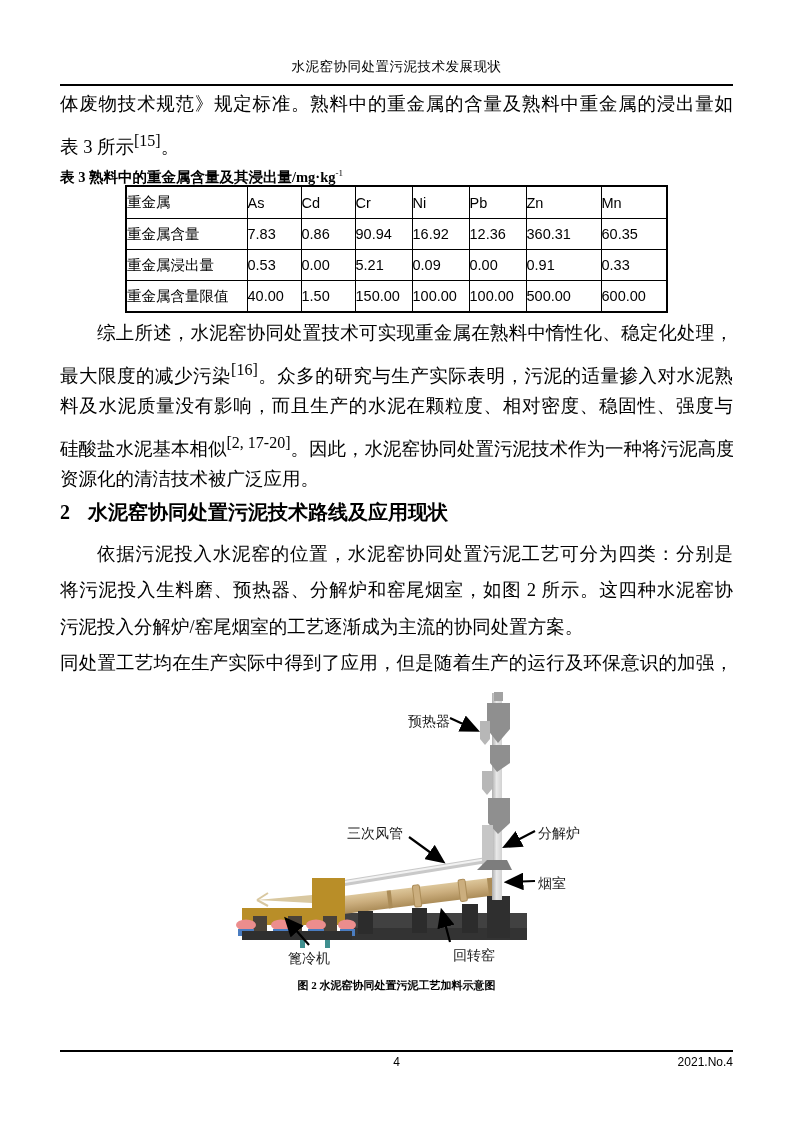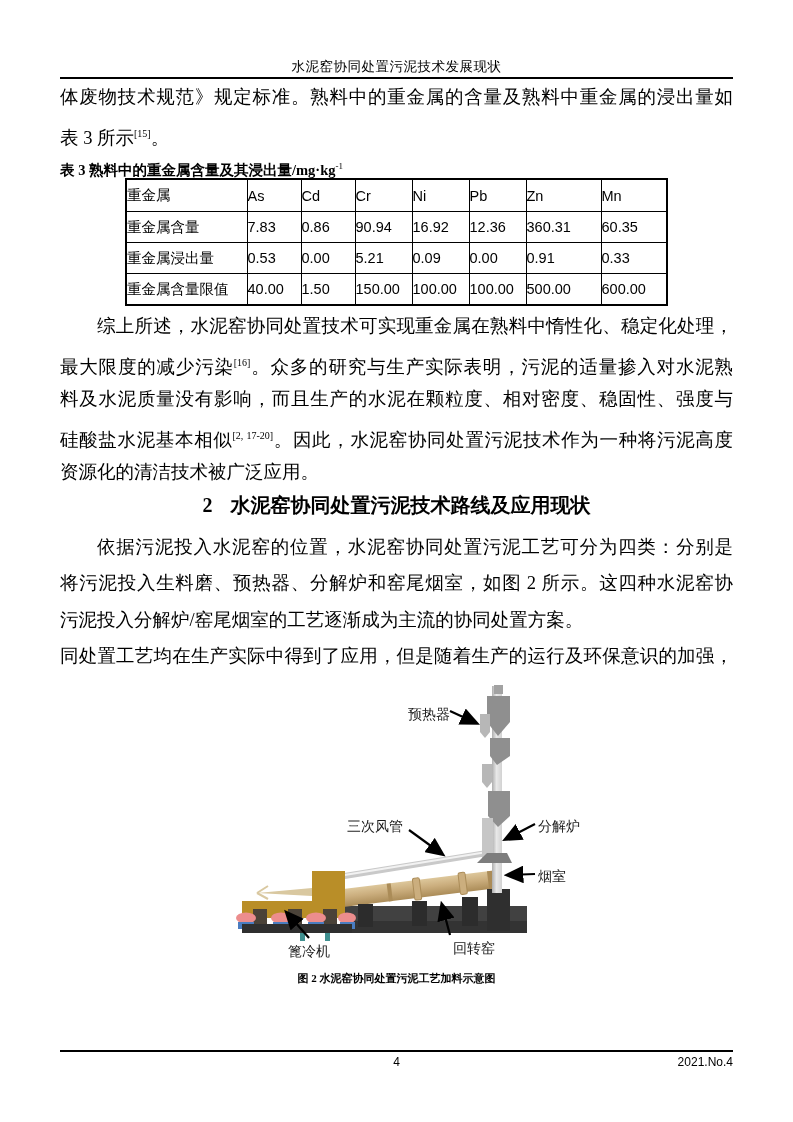--- a/index.html
+++ b/index.html
@@ -9,30 +9,30 @@
     margin: 0 auto;
     background: #ffffff;
     box-sizing: border-box;
     padding: 0 60px;
     font-family: "Liberation Serif", "DejaVu Serif", serif;
     color: #000;
     overflow: hidden;
   }
   
   .header { padding-top: 57px; text-align: center;
-            border-bottom: 2px solid #000; }
+            border-bottom: 2px solid #000; padding-bottom: 7px; }
   .header-title { font-size: 13.5px; line-height: 20px; letter-spacing: .5px; }
 
   
   .textblock { }
   .line { height: 36.5px; line-height: 36.5px; font-size: 18.5px;
           text-align: justify; text-align-last: justify; white-space: nowrap; overflow: hidden; }
   .line.last { text-align-last: left; }
   .line.indent { text-indent: 37px; }
-  .line sup { font-size: 10px; vertical-align: 7px; letter-spacing: 0; }
+  .line sup { font-size: 16px; vertical-align: 7px; letter-spacing: 0; }
 
   
   .table-title { margin-top: 2px; text-align: left; font-size: 14.5px;
                  font-weight: bold; height: 24px; line-height: 24px; }
   .table-title sup { font-size: 9px; vertical-align: 6px; font-weight: normal; }
   table.metals { border-collapse: collapse; table-layout: fixed; width: 541px;
                  margin: 0 auto; border: 2px solid #000;
                  font-family: "Liberation Sans", "DejaVu Sans", sans-serif; }
   table.metals th, table.metals td {
     border: 1px solid #000; text-align: left; font-weight: normal;
@@ -45,21 +45,21 @@
   table.metals col:nth-child(5){width:57px}
   table.metals col:nth-child(6){width:57px}
   table.metals col:nth-child(7){width:75px}
   table.metals col:nth-child(8){width:66px}
 
   .spacer-a { height: 2px; }
   .spacer-b { height: 10px; }
 
   
   .section-heading { margin-top: 1px; height: 27px; line-height: 27px;
-                     font-size: 20px; font-weight: bold; text-align: center; }
+                     font-size: 20px; font-weight: bold; }
   .section-heading .num { margin-right: 18px; }
 
   
   .figure-wrap { margin-top: 8px; }
   .figure-wrap svg { display: block; margin-left: 16px; }
   .fig-label { font-size: 14px; fill: #1a1a1a;
                font-family: "Liberation Serif", "DejaVu Serif", serif; }
   .fig-caption { text-align: center; font-size: 11px; font-weight: bold;
                  height: 20px; line-height: 20px;
                  font-family: Liberation Serif, serif; }

